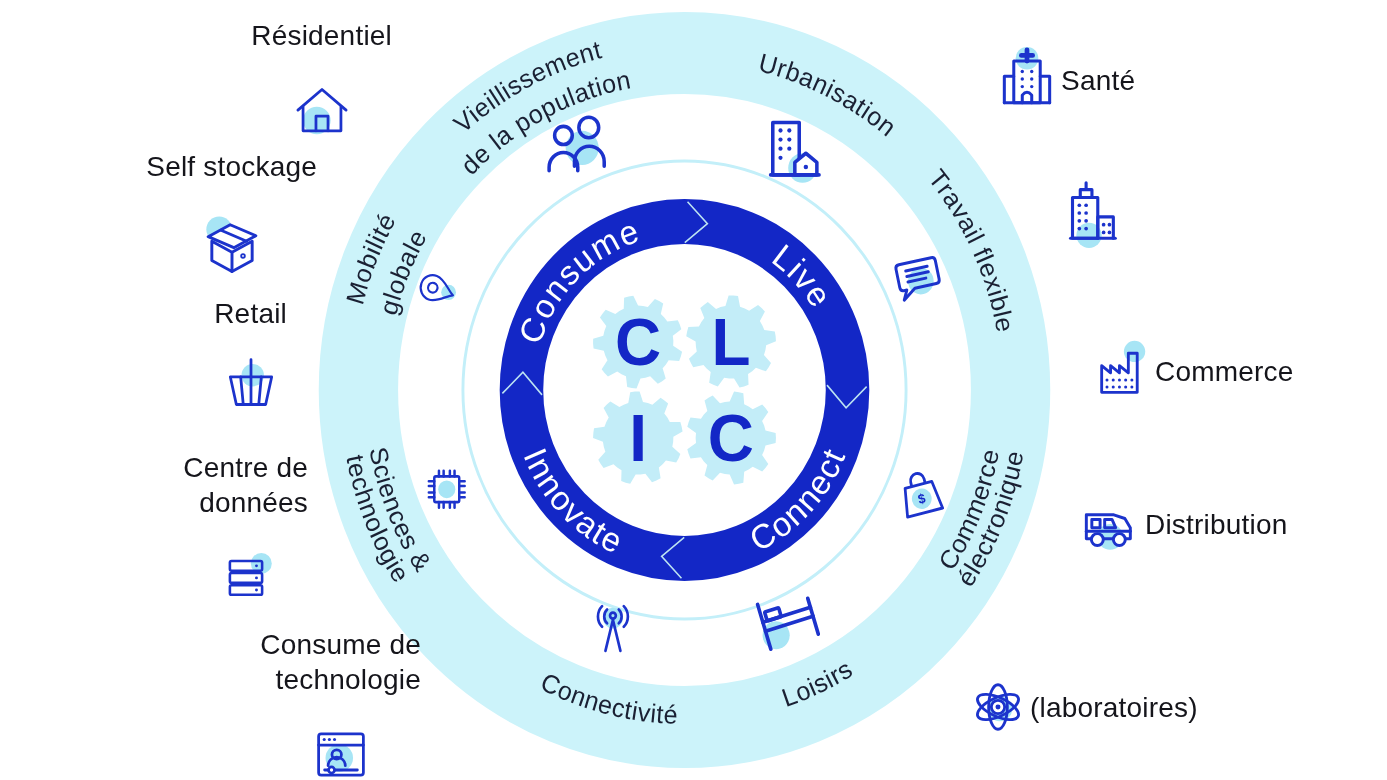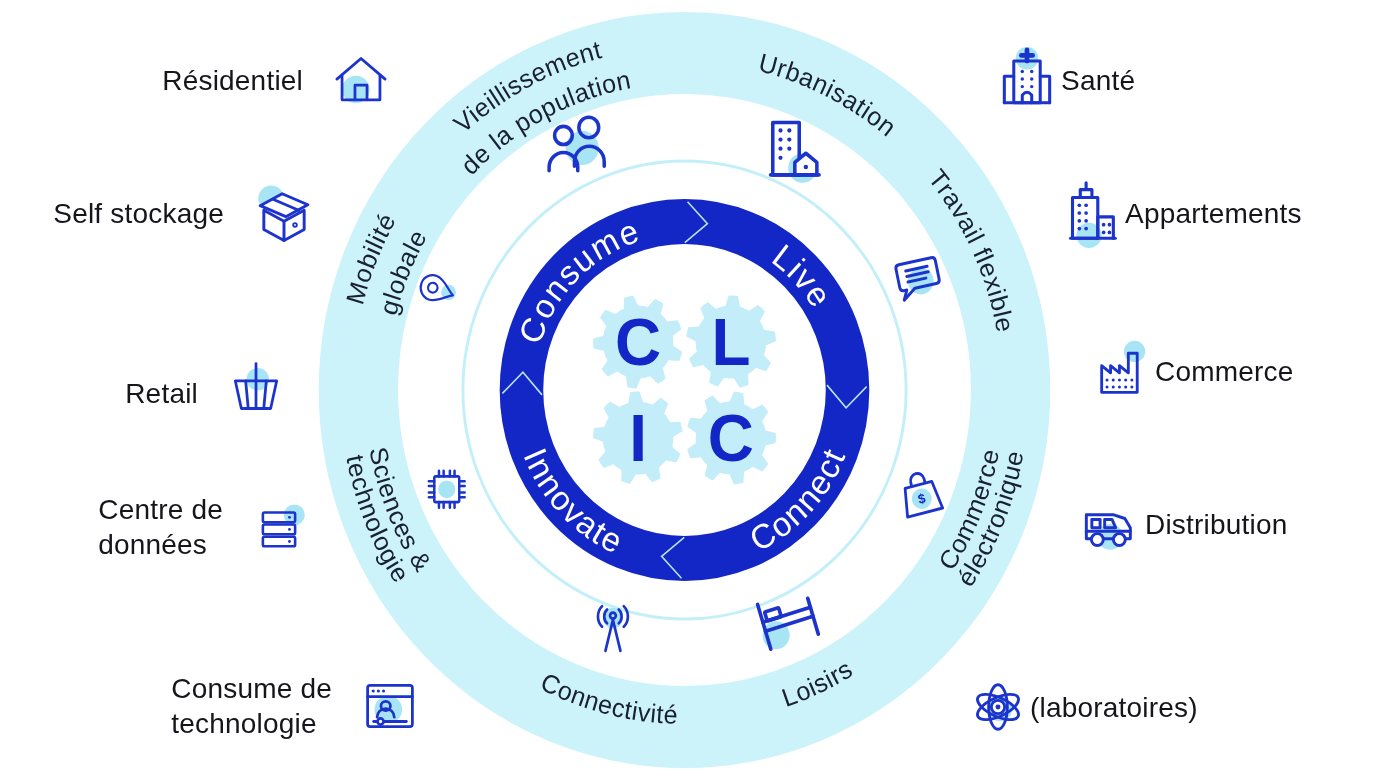--- a/index.html
+++ b/index.html
@@ -1,24 +1,24 @@
 <!DOCTYPE html>
 <html><head>
 <meta charset="utf-8">
 <style>
   html,body{margin:0;padding:0;background:#fff;}
   body{width:1387px;height:780px;position:relative;overflow:hidden;font-family:"Liberation Sans",sans-serif;}
   .stage{position:absolute;inset:0;}
   #diagram{position:absolute;left:311px;top:4px;width:747px;height:772px;}
   .plabel{position:absolute;display:flex;align-items:center;transform:translateY(-50%);font-size:28px;letter-spacing:.2px;color:var(--labeltxt);line-height:1.25;}
-  .plabel.left{gap:27px;}
+  .plabel.left{gap:27px;flex-direction:column;}
   .plabel.right{}
   .plabel .ptext{white-space:nowrap;}
   .plabel.left .ptext{text-align:right;}
-  .plabel.ctr .ptext{text-align:left;}
+  .plabel.ctr .ptext{text-align:right;}
   .plabel .ptext span{display:block;}
   .picon{flex:0 0 auto;color:var(--iconstroke);stroke:var(--iconstroke);stroke-width:3.2;fill:none;stroke-linecap:round;stroke-linejoin:round;}
   svg text{font-family:"Liberation Sans",sans-serif;}
 </style>
 </head>
 <body style="--blob: #A7E5F5; --royal: #1327C6; --iconstroke: #1C33CC; --labeltxt: #15151B;">
 
 <svg width="0" height="0" style="position:absolute">
   <defs>
     <symbol id="i-house" viewBox="0 0 72 72">
@@ -270,21 +270,21 @@
   </div>
   <div class="plabel left" style="right:1070px;top:213px">
     <div class="ptext">
         <span>Self stockage</span>
         <span></span>
       </div>
     <svg class="picon" width="66" height="66" viewBox="0 0 72 72">
         <use href="#i-box"></use>
       </svg>
   </div>
-  <div class="plabel left" style="right:1100px;top:393px">
+  <div class="plabel left" style="right:1100px;top:358px">
     <div class="ptext">
         <span>Retail</span>
         <span></span>
       </div>
     <svg class="picon" width="62" height="62" viewBox="0 0 72 72">
         <use href="#i-basket"></use>
       </svg>
   </div>
   <div class="plabel left ctr" style="right:1079px;top:527px">
     <div class="ptext">
@@ -310,24 +310,20 @@
       </svg>
     <div class="ptext">
         <span>Santé</span>
         <span></span>
       </div>
   </div>
   <div class="plabel right" style="left:1055px;top:213px">
     <svg class="picon" width="70" height="70" viewBox="0 0 72 72">
         <use href="#i-apartments"></use>
       </svg>
-    <div class="ptext">
-        <span>Appartements</span>
-        <span></span>
-      </div>
   </div>
   <div class="plabel right" style="left:1091px;top:371px">
     <svg class="picon" width="64" height="64" viewBox="0 0 72 72">
         <use href="#i-factory"></use>
       </svg>
     <div class="ptext">
         <span>Commerce</span>
         <span></span>
       </div>
   </div>

